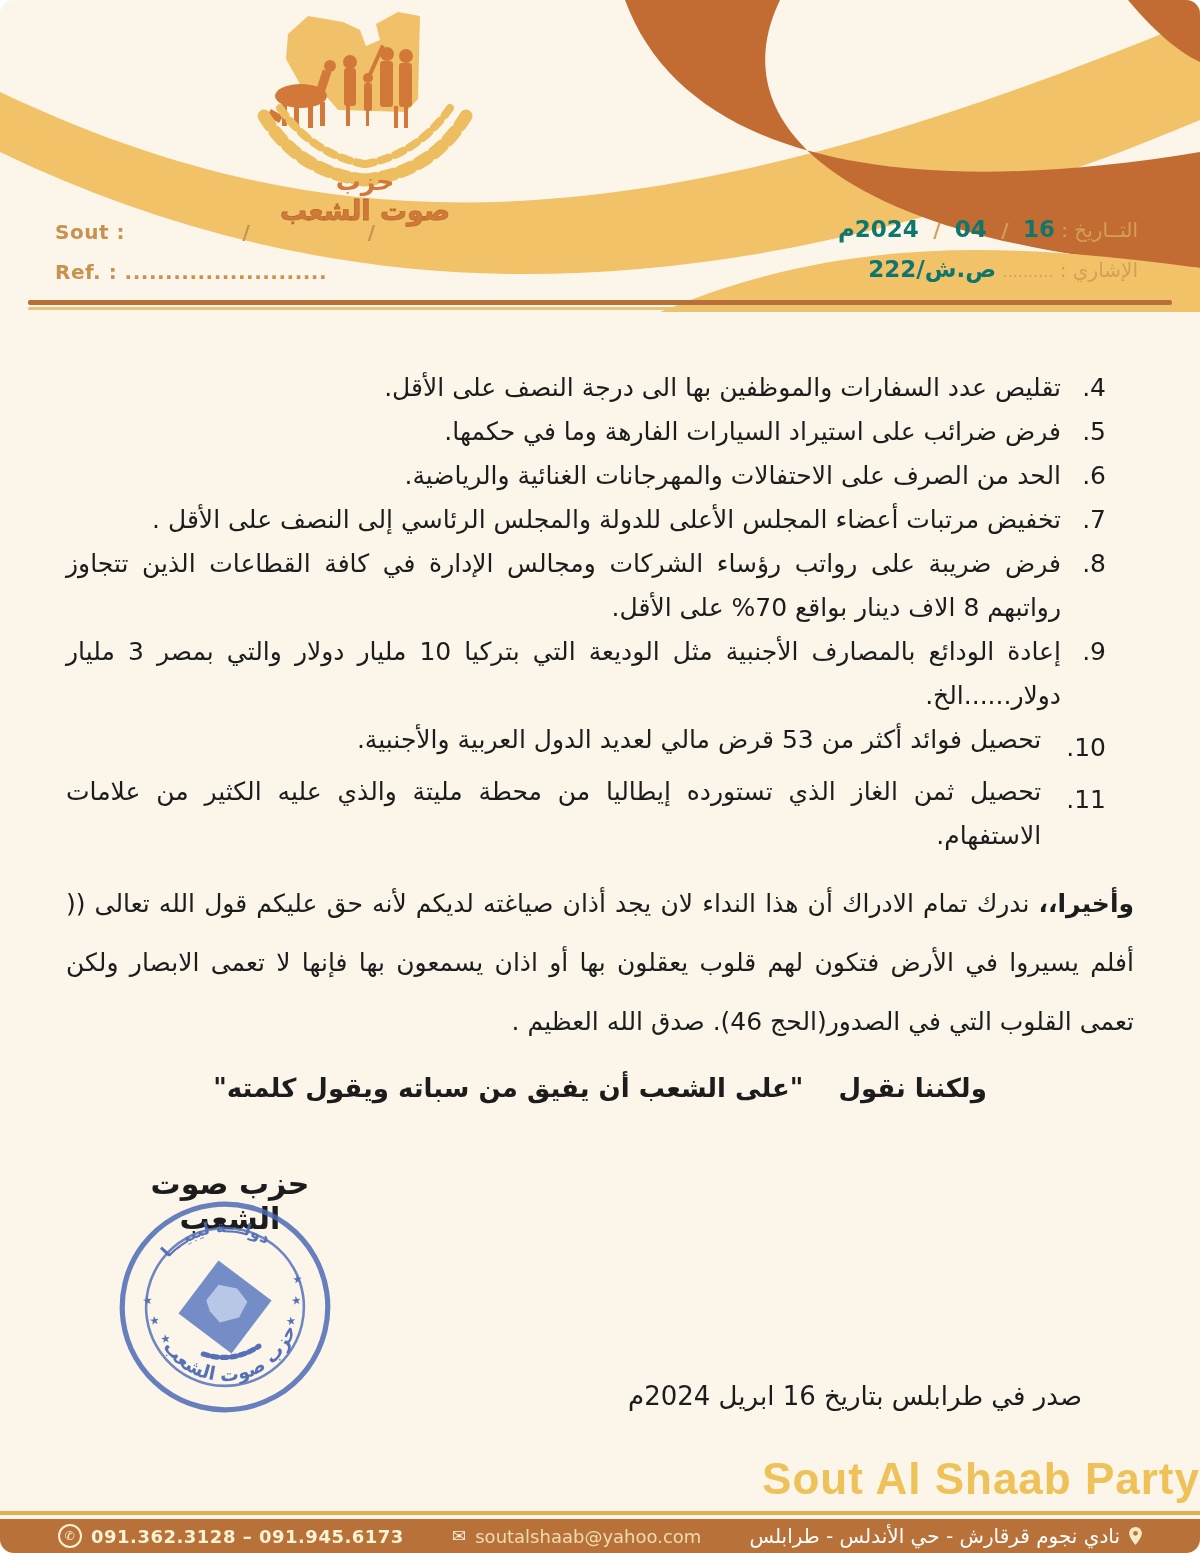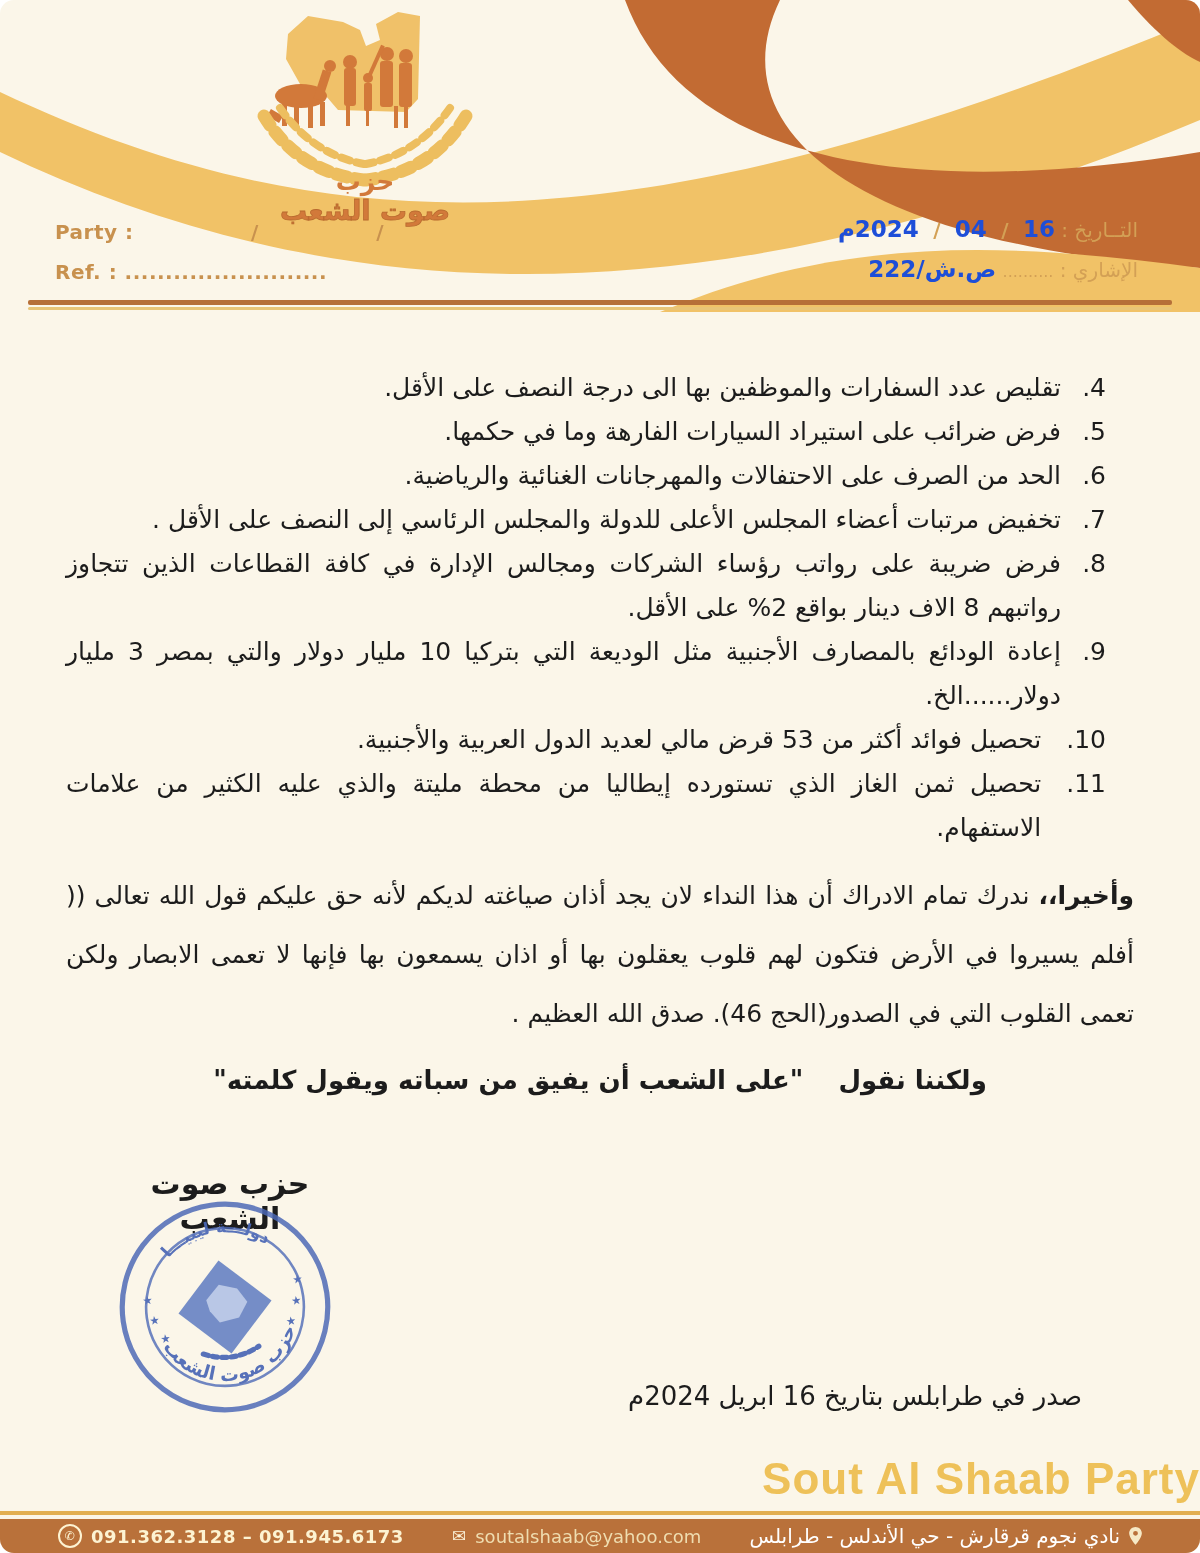--- a/index.html
+++ b/index.html
@@ -15,32 +15,32 @@
   
   .art-top{position:absolute;left:0;top:0;width:1200px;height:312px;}
   .logo{position:absolute;left:246px;top:4px;width:238px;height:224px;}
   .logo text{font-family:"DejaVu Sans",sans-serif;}
   
   .meta-en{position:absolute;left:55px;top:220px;color:#C8914E;font-size:20px;font-weight:bold;letter-spacing:.5px;}
   .meta-en .row{height:40px;}
   .meta-en .sl{display:inline-block;margin-left:110px;font-weight:bold;}
   .meta-ar{position:absolute;right:62px;top:216px;direction:rtl;text-align:right;}
   .meta-ar .row{height:40px;font-size:20px;color:#D3A055;}
-  .meta-ar .val{color:#1d4ed8;font-weight:bold;font-size:23px;}
+  .meta-ar .val{color:#0f766e;font-weight:bold;font-size:23px;}
   .meta-ar .slash{color:#D3A055;font-weight:bold;padding:0 8px;}
   .meta-ar .dots{color:#D3A055;letter-spacing:2px;font-size:16px;}
   .divider{position:absolute;left:28px;right:28px;top:300px;}
   .divider .l1{height:5px;background:#B66F38;border-radius:2px;}
   .divider .l2{height:3px;background:#E8C477;margin-top:2px;border-radius:2px;}
   
   .content{position:absolute;left:66px;right:66px;top:366px;direction:rtl;}
   .demands{padding:0 28px 0 0;}
   .item{display:flex;column-gap:9px;font-size:25px;line-height:44px;text-align:justify;}
   .item .num{min-width:36px;font-weight:500;white-space:nowrap;}
-  .item.wide .num{margin-inline-end:16px;}
+  .item.wide .num{margin-inline-end:16px;margin-top:8px;}
   .item .txt{flex:1;}
   .closing{margin-top:16px;font-size:25px;line-height:59px;text-align:justify;}
   .closing b{font-weight:bold;}
   .slogan{margin-top:22px;text-align:center;font-size:26px;font-weight:bold;}
   .slogan .q{margin-right:26px;}
   
   .sig-name{position:absolute;left:100px;top:1166px;width:260px;text-align:center;
             font-size:30px;font-weight:bold;direction:rtl;}
   .stamp{position:absolute;left:116px;top:1198px;width:218px;height:218px;
          transform:rotate(-8deg);opacity:.93;}
@@ -107,21 +107,21 @@
       <path d="M34,104 Q66,150 118,160" stroke-width="8" stroke-dasharray="9 7"></path>
       <path d="M204,104 Q172,150 120,160" stroke-width="8" stroke-dasharray="9 7"></path>
     </g>
 
     <text x="119" y="186" text-anchor="middle" font-size="25" font-weight="bold" fill="#D2793A">حزب</text>
     <text x="119" y="216" text-anchor="middle" font-size="27" font-weight="bold" fill="#D2793A" stroke="#B96A2F" stroke-width="0.8">صوت الشعب</text>
   </svg>
 
   <div class="meta-en">
     <div class="row">
-      <span>Party :</span>
+      <span>Sout :</span>
       <span class="sl">/</span>
       <span class="sl">/</span>
     </div>
     <div class="row">
       <span>Ref. : .........................</span>
     </div>
   </div>
 
   <div class="meta-ar">
     <div class="row">
@@ -157,21 +157,21 @@
         <div class="item">
           <span class="num">6.</span>
           <span class="txt">الحد من الصرف على الاحتفالات والمهرجانات الغنائية والرياضية.</span>
         </div>
         <div class="item">
           <span class="num">7.</span>
           <span class="txt">تخفيض مرتبات أعضاء المجلس الأعلى للدولة والمجلس الرئاسي إلى النصف على الأقل .</span>
         </div>
         <div class="item">
           <span class="num">8.</span>
-          <span class="txt">فرض ضريبة على رواتب رؤساء الشركات ومجالس الإدارة في كافة القطاعات الذين تتجاوز رواتبهم 8 الاف دينار بواقع 2% على الأقل.</span>
+          <span class="txt">فرض ضريبة على رواتب رؤساء الشركات ومجالس الإدارة في كافة القطاعات الذين تتجاوز رواتبهم 8 الاف دينار بواقع 70% على الأقل.</span>
         </div>
         <div class="item">
           <span class="num">9.</span>
           <span class="txt">إعادة الودائع بالمصارف الأجنبية مثل الوديعة التي بتركيا 10 مليار دولار والتي بمصر 3 مليار دولار......الخ.</span>
         </div>
         <div class="item wide">
           <span class="num">10.</span>
           <span class="txt">تحصيل فوائد أكثر من 53 قرض مالي لعديد الدول العربية والأجنبية.</span>
         </div>
         <div class="item wide">

